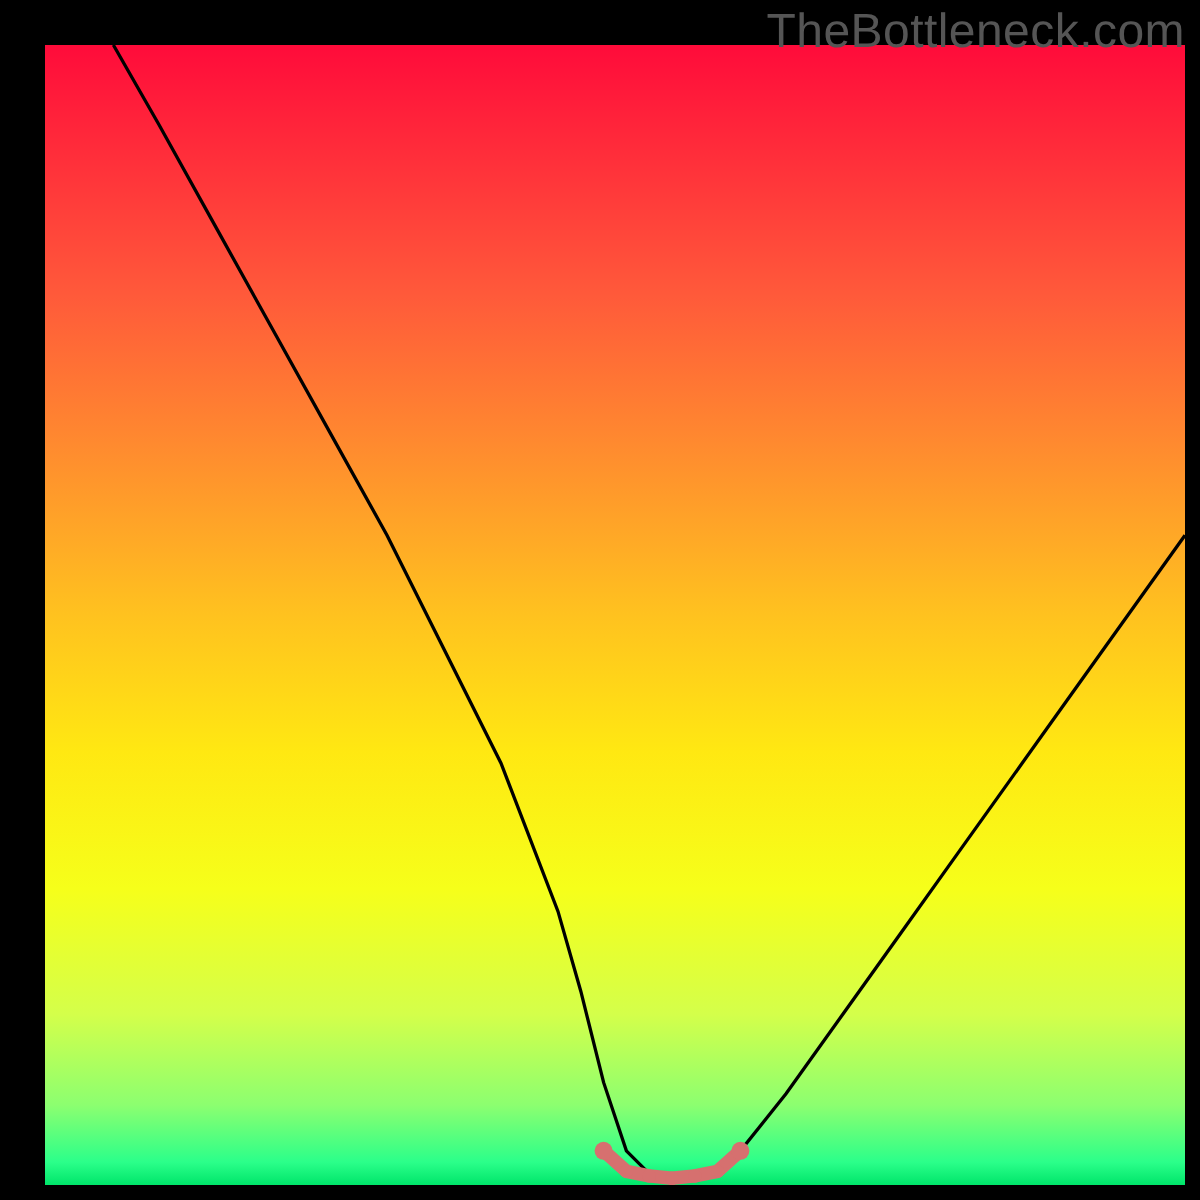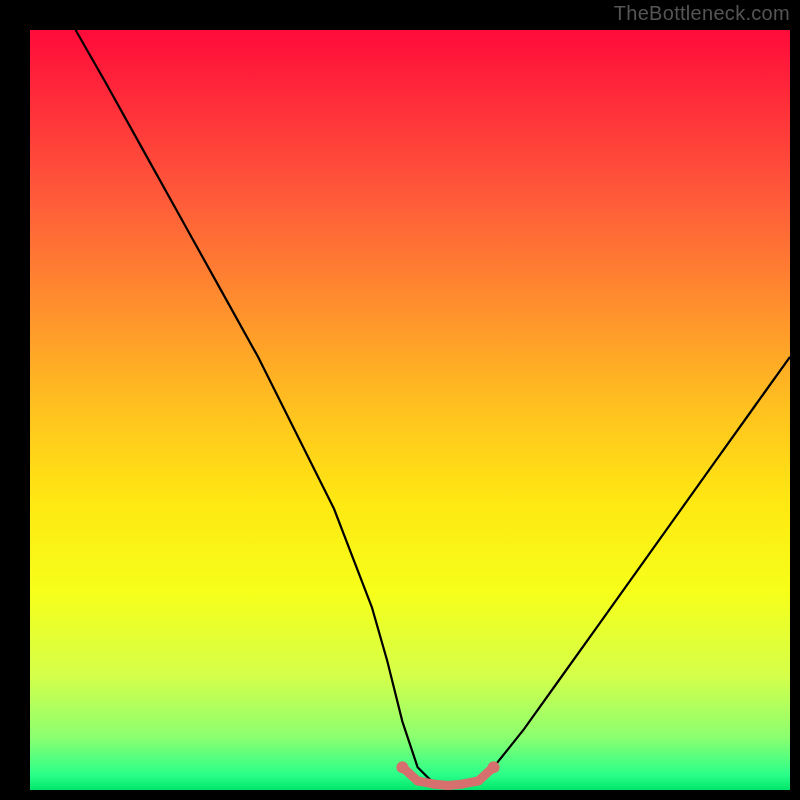--- a/index.html
+++ b/index.html
@@ -14,21 +14,21 @@
     position: relative;
     width: 800px;
     height: 800px;
     background: #000;
   }
   .watermark {
     position: absolute;
     top: 2px;
     right: 10px;
     font-family: Arial, Helvetica, sans-serif;
-    font-size: 20px;
+    font-size: 32px;
     font-weight: 500;
     color: #555555;
     letter-spacing: 0.3px;
     z-index: 5;
   }
   svg {
     display: block;
   }
 </style>
 </head>

